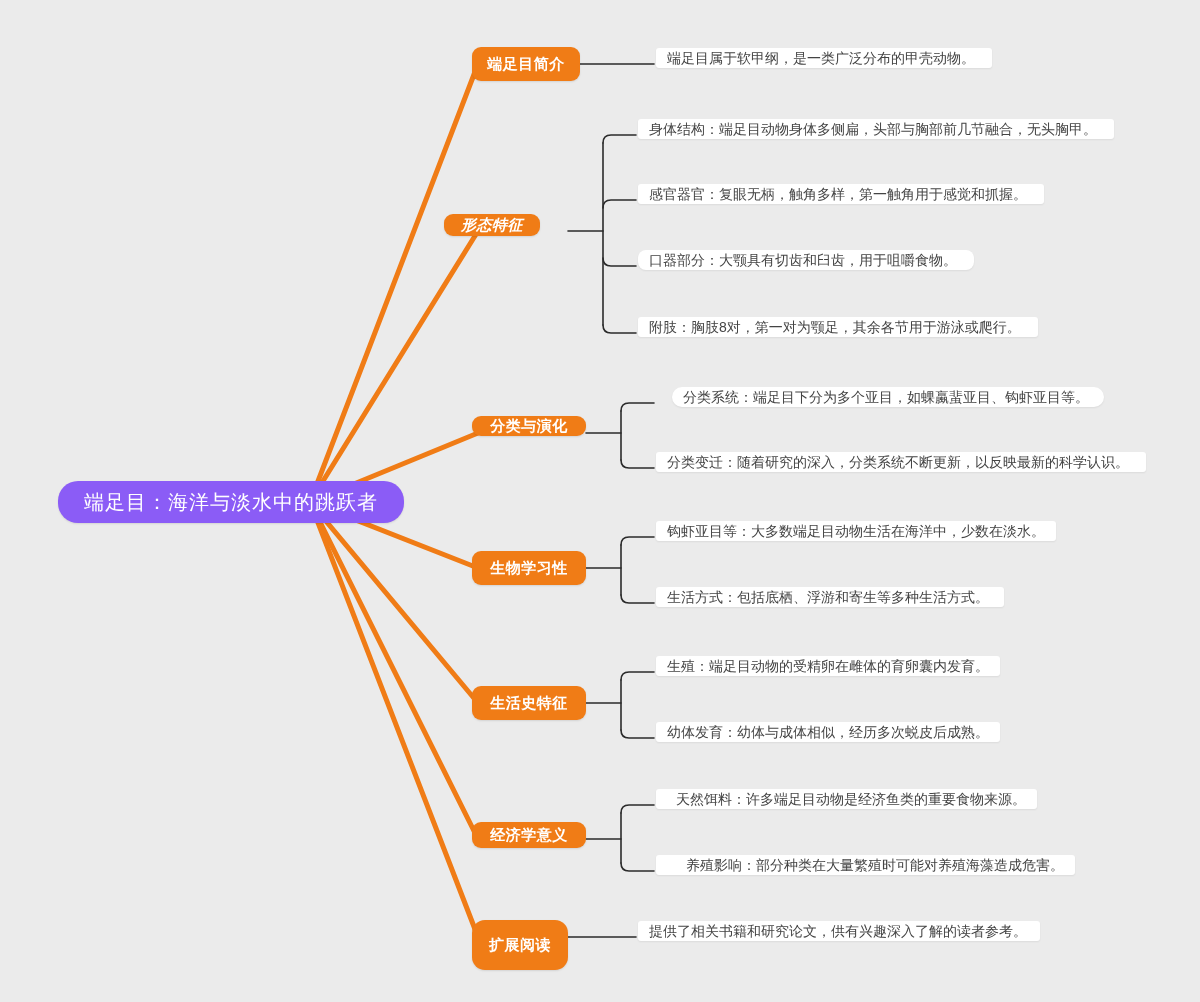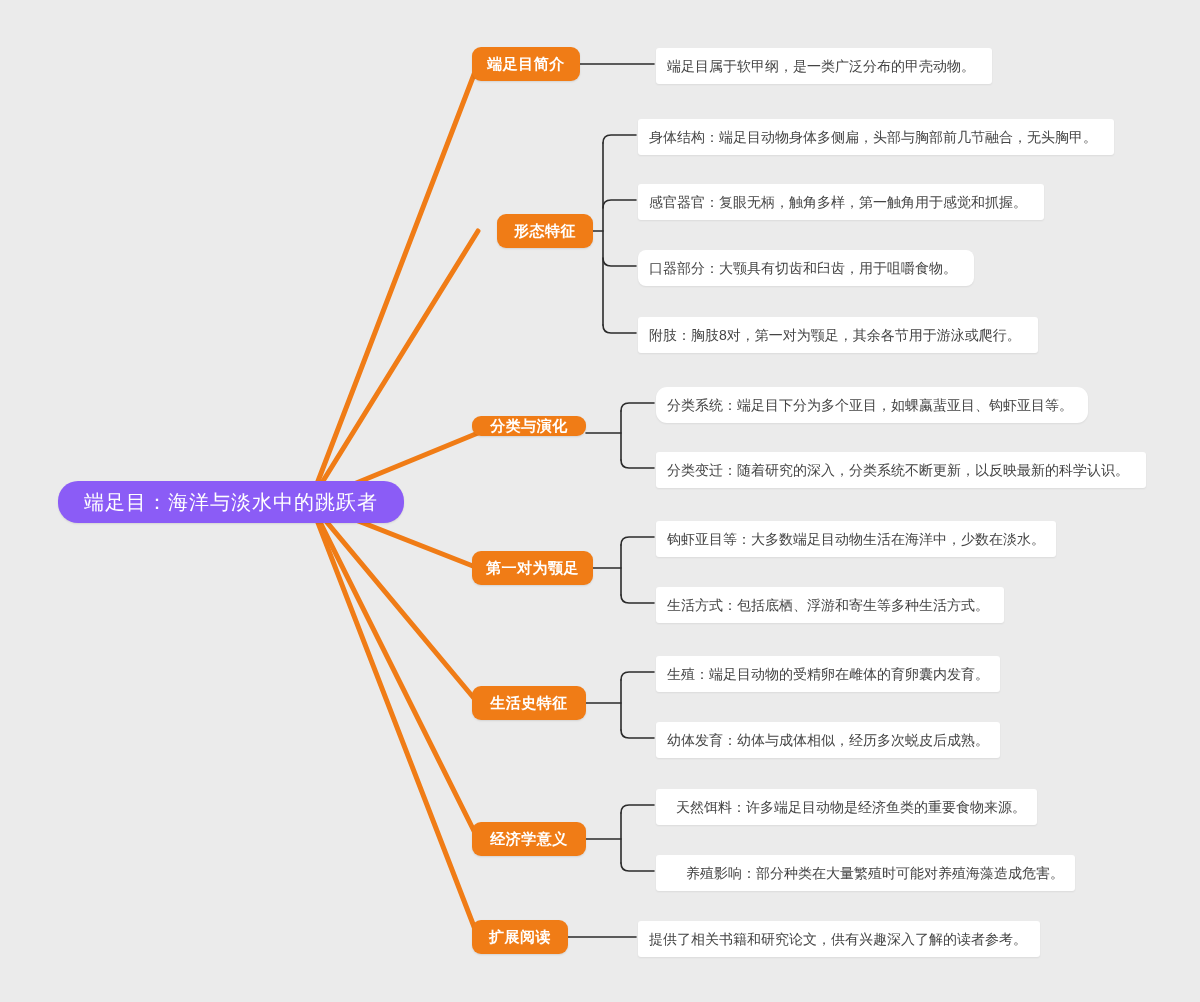--- a/index.html
+++ b/index.html
@@ -49,21 +49,21 @@
     height: 34px;
     padding: 0 14px;
     box-shadow: 0 1px 2px rgba(0,0,0,.10);
   }
   .leaf-card {
     position: absolute;
     background: #ffffff;
     color: #444444;
     font-size: 14px;
     line-height: 1;
-    height: 36px;
+    height: 20px;
     display: flex;
     align-items: center;
     padding: 0 11px;
     border-radius: 3px;
     white-space: nowrap;
     box-shadow: 0 1px 2px rgba(0,0,0,.07);
     z-index: 5;
   }
 </style>
 </head>
@@ -106,71 +106,71 @@
   <div id="nodes">
       <div class="node root-node" style="left: 58px; top: 481px; min-width: 344px; height: 42px;">
         <span>端足目：海洋与淡水中的跳跃者</span>
       </div>
       <div class="node branch-node" style="left: 472px; top: 47px; min-width: 108px; height: 34px;">
         <span>端足目简介</span>
       </div>
       <div class="leaf-card" style="left: 656px; top: 48px; min-width: 336px;">
         <span>端足目属于软甲纲，是一类广泛分布的甲壳动物。</span>
       </div>
-      <div class="node branch-node" style="left: 497px; top: 214px; min-width: 96px; height: 34px;">
+      <div class="node branch-node" style="left: 444px; top: 214px; min-width: 96px; height: 22px; font-style: italic;">
         <span>形态特征</span>
       </div>
       <div class="leaf-card" style="left: 638px; top: 119px; min-width: 476px;">
         <span>身体结构：端足目动物身体多侧扁，头部与胸部前几节融合，无头胸甲。</span>
       </div>
       <div class="leaf-card" style="left: 638px; top: 184px; min-width: 406px;">
         <span>感官器官：复眼无柄，触角多样，第一触角用于感觉和抓握。</span>
       </div>
       <div class="leaf-card" style="left: 638px; top: 250px; min-width: 336px; border-radius: 8px;">
         <span>口器部分：大颚具有切齿和臼齿，用于咀嚼食物。</span>
       </div>
       <div class="leaf-card" style="left: 638px; top: 317px; min-width: 400px;">
         <span>附肢：胸肢8对，第一对为颚足，其余各节用于游泳或爬行。</span>
       </div>
       <div class="node branch-node" style="left: 472px; top: 416px; min-width: 114px; height: 20px;">
         <span>分类与演化</span>
       </div>
-      <div class="leaf-card" style="left: 656px; top: 387px; min-width: 432px; border-radius: 11px;">
+      <div class="leaf-card" style="left: 672px; top: 387px; min-width: 432px; border-radius: 11px;">
         <span>分类系统：端足目下分为多个亚目，如蜾蠃蜚亚目、钩虾亚目等。</span>
       </div>
       <div class="leaf-card" style="left: 656px; top: 452px; min-width: 490px;">
         <span>分类变迁：随着研究的深入，分类系统不断更新，以反映最新的科学认识。</span>
       </div>
       <div class="node branch-node" style="left: 472px; top: 551px; min-width: 114px; height: 34px;">
-        <span>第一对为颚足</span>
+        <span>生物学习性</span>
       </div>
       <div class="leaf-card" style="left: 656px; top: 521px; min-width: 390px;">
         <span>钩虾亚目等：大多数端足目动物生活在海洋中，少数在淡水。</span>
       </div>
       <div class="leaf-card" style="left: 656px; top: 587px; min-width: 348px;">
         <span>生活方式：包括底栖、浮游和寄生等多种生活方式。</span>
       </div>
       <div class="node branch-node" style="left: 472px; top: 686px; min-width: 114px; height: 34px;">
         <span>生活史特征</span>
       </div>
       <div class="leaf-card" style="left: 656px; top: 656px; min-width: 344px;">
         <span>生殖：端足目动物的受精卵在雌体的育卵囊内发育。</span>
       </div>
       <div class="leaf-card" style="left: 656px; top: 722px; min-width: 344px;">
         <span>幼体发育：幼体与成体相似，经历多次蜕皮后成熟。</span>
       </div>
-      <div class="node branch-node" style="left: 472px; top: 822px; min-width: 114px; height: 34px;">
+      <div class="node branch-node" style="left: 472px; top: 822px; min-width: 114px; height: 26px;">
         <span>经济学意义</span>
       </div>
       <div class="leaf-card" style="left: 656px; top: 789px; min-width: 376px; padding-left: 20px;">
         <span>天然饵料：许多端足目动物是经济鱼类的重要食物来源。</span>
       </div>
       <div class="leaf-card" style="left: 656px; top: 855px; min-width: 404px; padding-left: 30px;">
         <span>养殖影响：部分种类在大量繁殖时可能对养殖海藻造成危害。</span>
       </div>
-      <div class="node branch-node" style="left: 472px; top: 920px; min-width: 96px; height: 34px;">
+      <div class="node branch-node" style="left: 472px; top: 920px; min-width: 96px; height: 50px; border-radius: 13px;">
         <span>扩展阅读</span>
       </div>
       <div class="leaf-card" style="left: 638px; top: 921px; min-width: 402px;">
         <span>提供了相关书籍和研究论文，供有兴趣深入了解的读者参考。</span>
       </div>
     </div>
 </div>
 
 </body></html>

